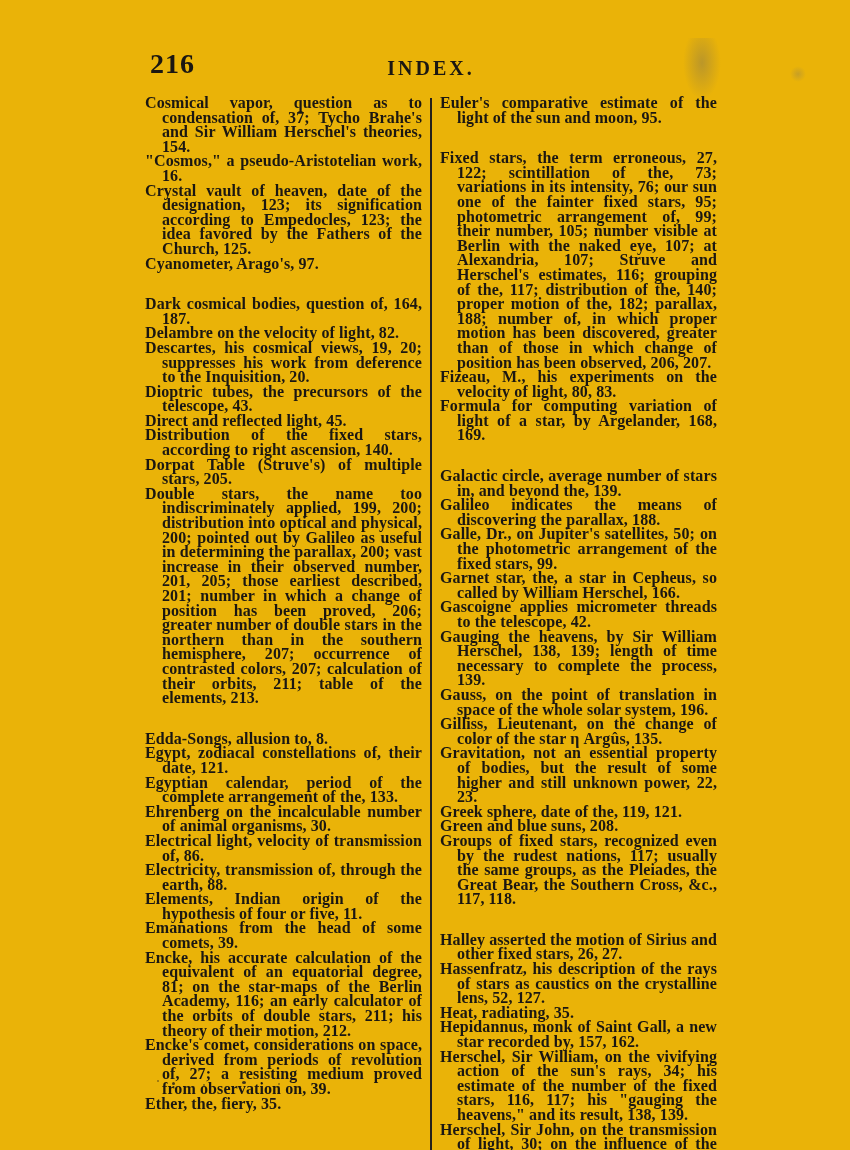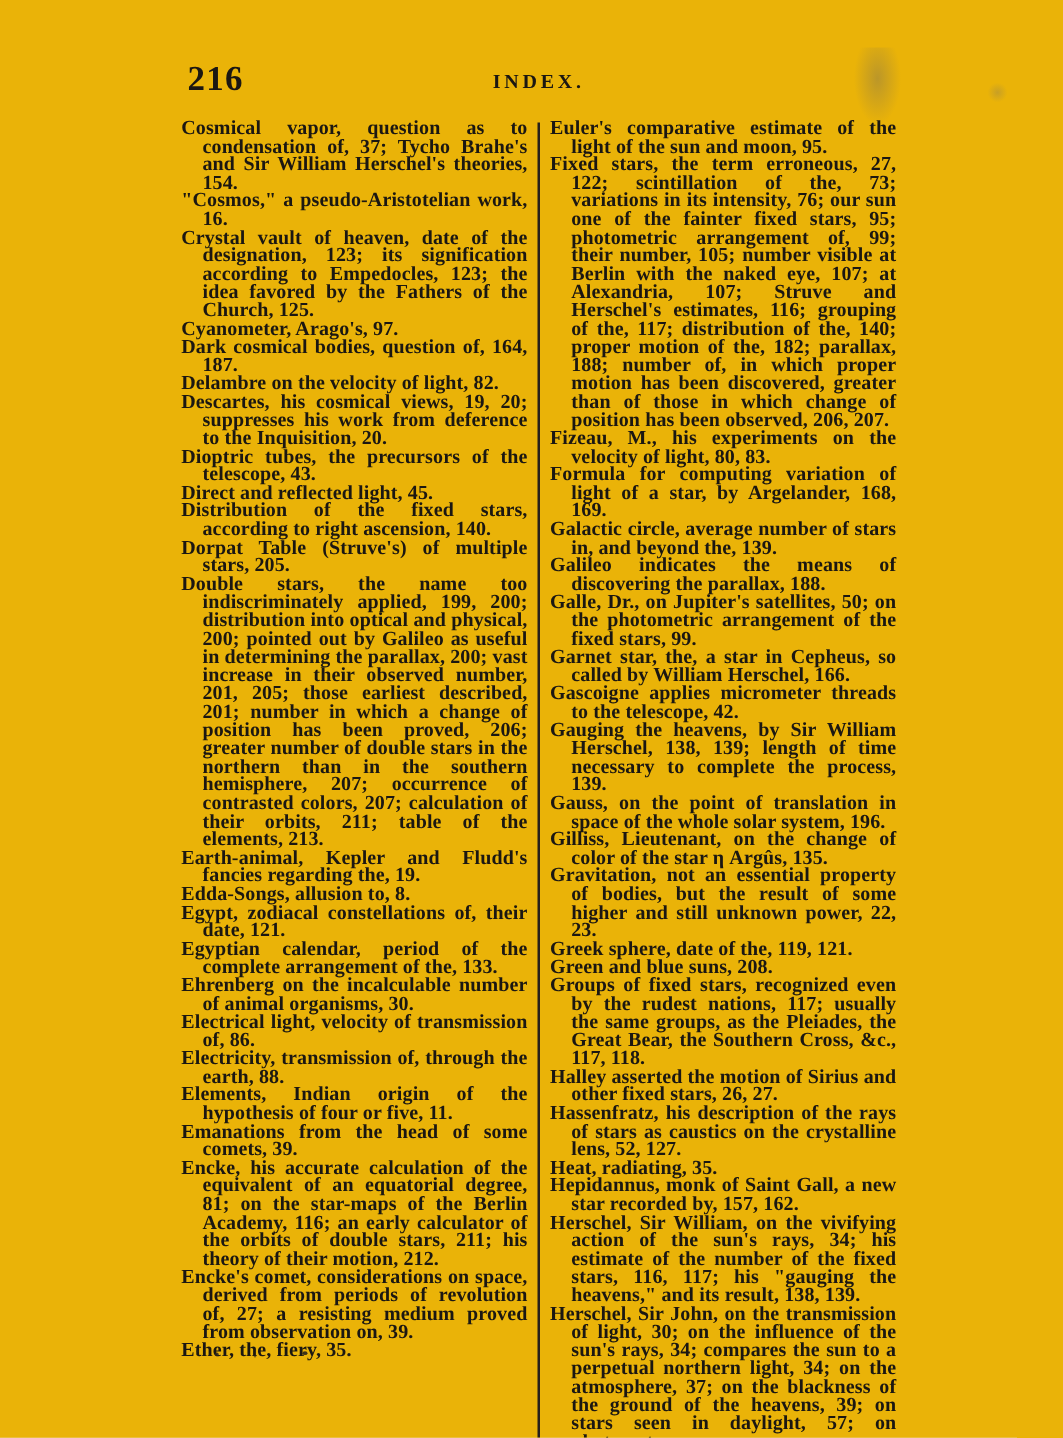--- a/index.html
+++ b/index.html
@@ -14,33 +14,33 @@
     background:#eab308;
     overflow:hidden;
     color:#1b1712;
   }
   .page-number{
     position:absolute;left:150px;top:48px;
     font-size:28px;font-weight:700;letter-spacing:1px;
   }
   .running-head{
     position:absolute;left:145px;top:57px;width:572px;
-    text-align:center;font-size:16px;font-weight:700;letter-spacing:3px;
+    text-align:center;font-size:20px;font-weight:700;letter-spacing:3px;
   }
   .columns{
     position:absolute;left:145px;top:96px;width:572px;
     display:flex;align-items:stretch;
   }
   .col{
     width:277px;
   }
   .col-rule{
     width:2px;background:#26211b;margin:2px 8px 0 8px;
   }
-  .section + .section{margin-top:0;}
+  .section + .section{margin-top:26px;}
   .entry{
     margin:0;
     font-size:16px;line-height:14.6px;font-weight:700;
     letter-spacing:0.1px;
     text-align:justify;
     text-indent:-17px;padding-left:17px;
     color:#1b1712;
   }
   
   .smudge{position:absolute;pointer-events:none;}
@@ -79,21 +79,20 @@
           <p class="entry">Dark cosmical bodies, question of, 164, 187.</p>
           <p class="entry">Delambre on the velocity of light, 82.</p>
           <p class="entry">Descartes, his cosmical views, 19, 20; suppresses his work from deference to the Inquisition, 20.</p>
           <p class="entry">Dioptric tubes, the precursors of the telescope, 43.</p>
           <p class="entry">Direct and reflected light, 45.</p>
           <p class="entry">Distribution of the fixed stars, according to right ascension, 140.</p>
           <p class="entry">Dorpat Table (Struve's) of multiple stars, 205.</p>
           <p class="entry">Double stars, the name too indiscriminately applied, 199, 200; distribution into optical and physical, 200; pointed out by Galileo as useful in determining the parallax, 200; vast increase in their observed number, 201, 205; those earliest described, 201; number in which a change of position has been proved, 206; greater number of double stars in the northern than in the southern hemisphere, 207; occurrence of contrasted colors, 207; calculation of their orbits, 211; table of the elements, 213.</p>
         </div>
         <div class="section">
-          <p class="entry">Earth-animal, Kepler and Fludd's fancies regarding the, 19.</p>
           <p class="entry">Edda-Songs, allusion to, 8.</p>
           <p class="entry">Egypt, zodiacal constellations of, their date, 121.</p>
           <p class="entry">Egyptian calendar, period of the complete arrangement of the, 133.</p>
           <p class="entry">Ehrenberg on the incalculable number of animal organisms, 30.</p>
           <p class="entry">Electrical light, velocity of transmission of, 86.</p>
           <p class="entry">Electricity, transmission of, through the earth, 88.</p>
           <p class="entry">Elements, Indian origin of the hypothesis of four or five, 11.</p>
           <p class="entry">Emanations from the head of some comets, 39.</p>
           <p class="entry">Encke, his accurate calculation of the equivalent of an equatorial degree, 81; on the star-maps of the Berlin Academy, 116; an early calculator of the orbits of double stars, 211; his theory of their motion, 212.</p>
           <p class="entry">Encke's comet, considerations on space, derived from periods of revolution of, 27; a resisting medium proved from observation on, 39.</p>

